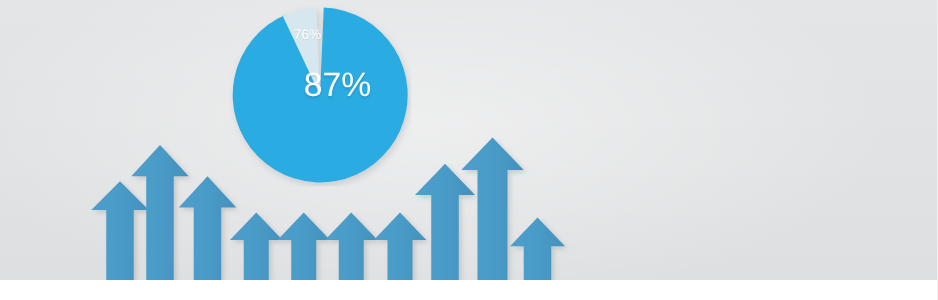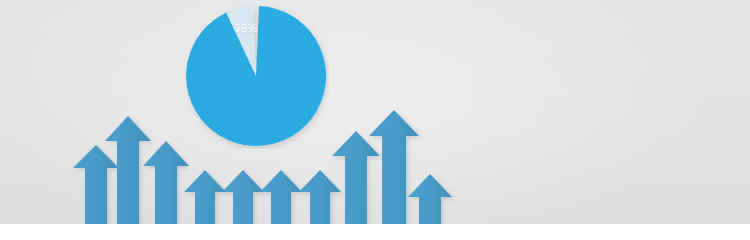--- a/index.html
+++ b/index.html
@@ -141,17 +141,18 @@
           <feDropShadow dx="1.5" dy="2.5" stdDeviation="3" flood-color="#9aa0a4" flood-opacity="0.40"></feDropShadow>
         </filter>
       </defs>
       <g filter="url(#pieShadow)">
 
         <path fill="#29abe2" d="M 73 73 L 76 3 A 70 70 0 1 1 45.8 8.5 Z"></path>
 
         <path fill="#d7e7ef" d="M 73 73 L 43.2 9.7 A 70 70 0 0 1 70 3 Z"></path>
       </g>
     </svg>
+    <div class="pie-label-main">87%</div>
     <div class="pie-label-small">76%</div>
   </div>
 
 
 </div>
 
 </body></html>

